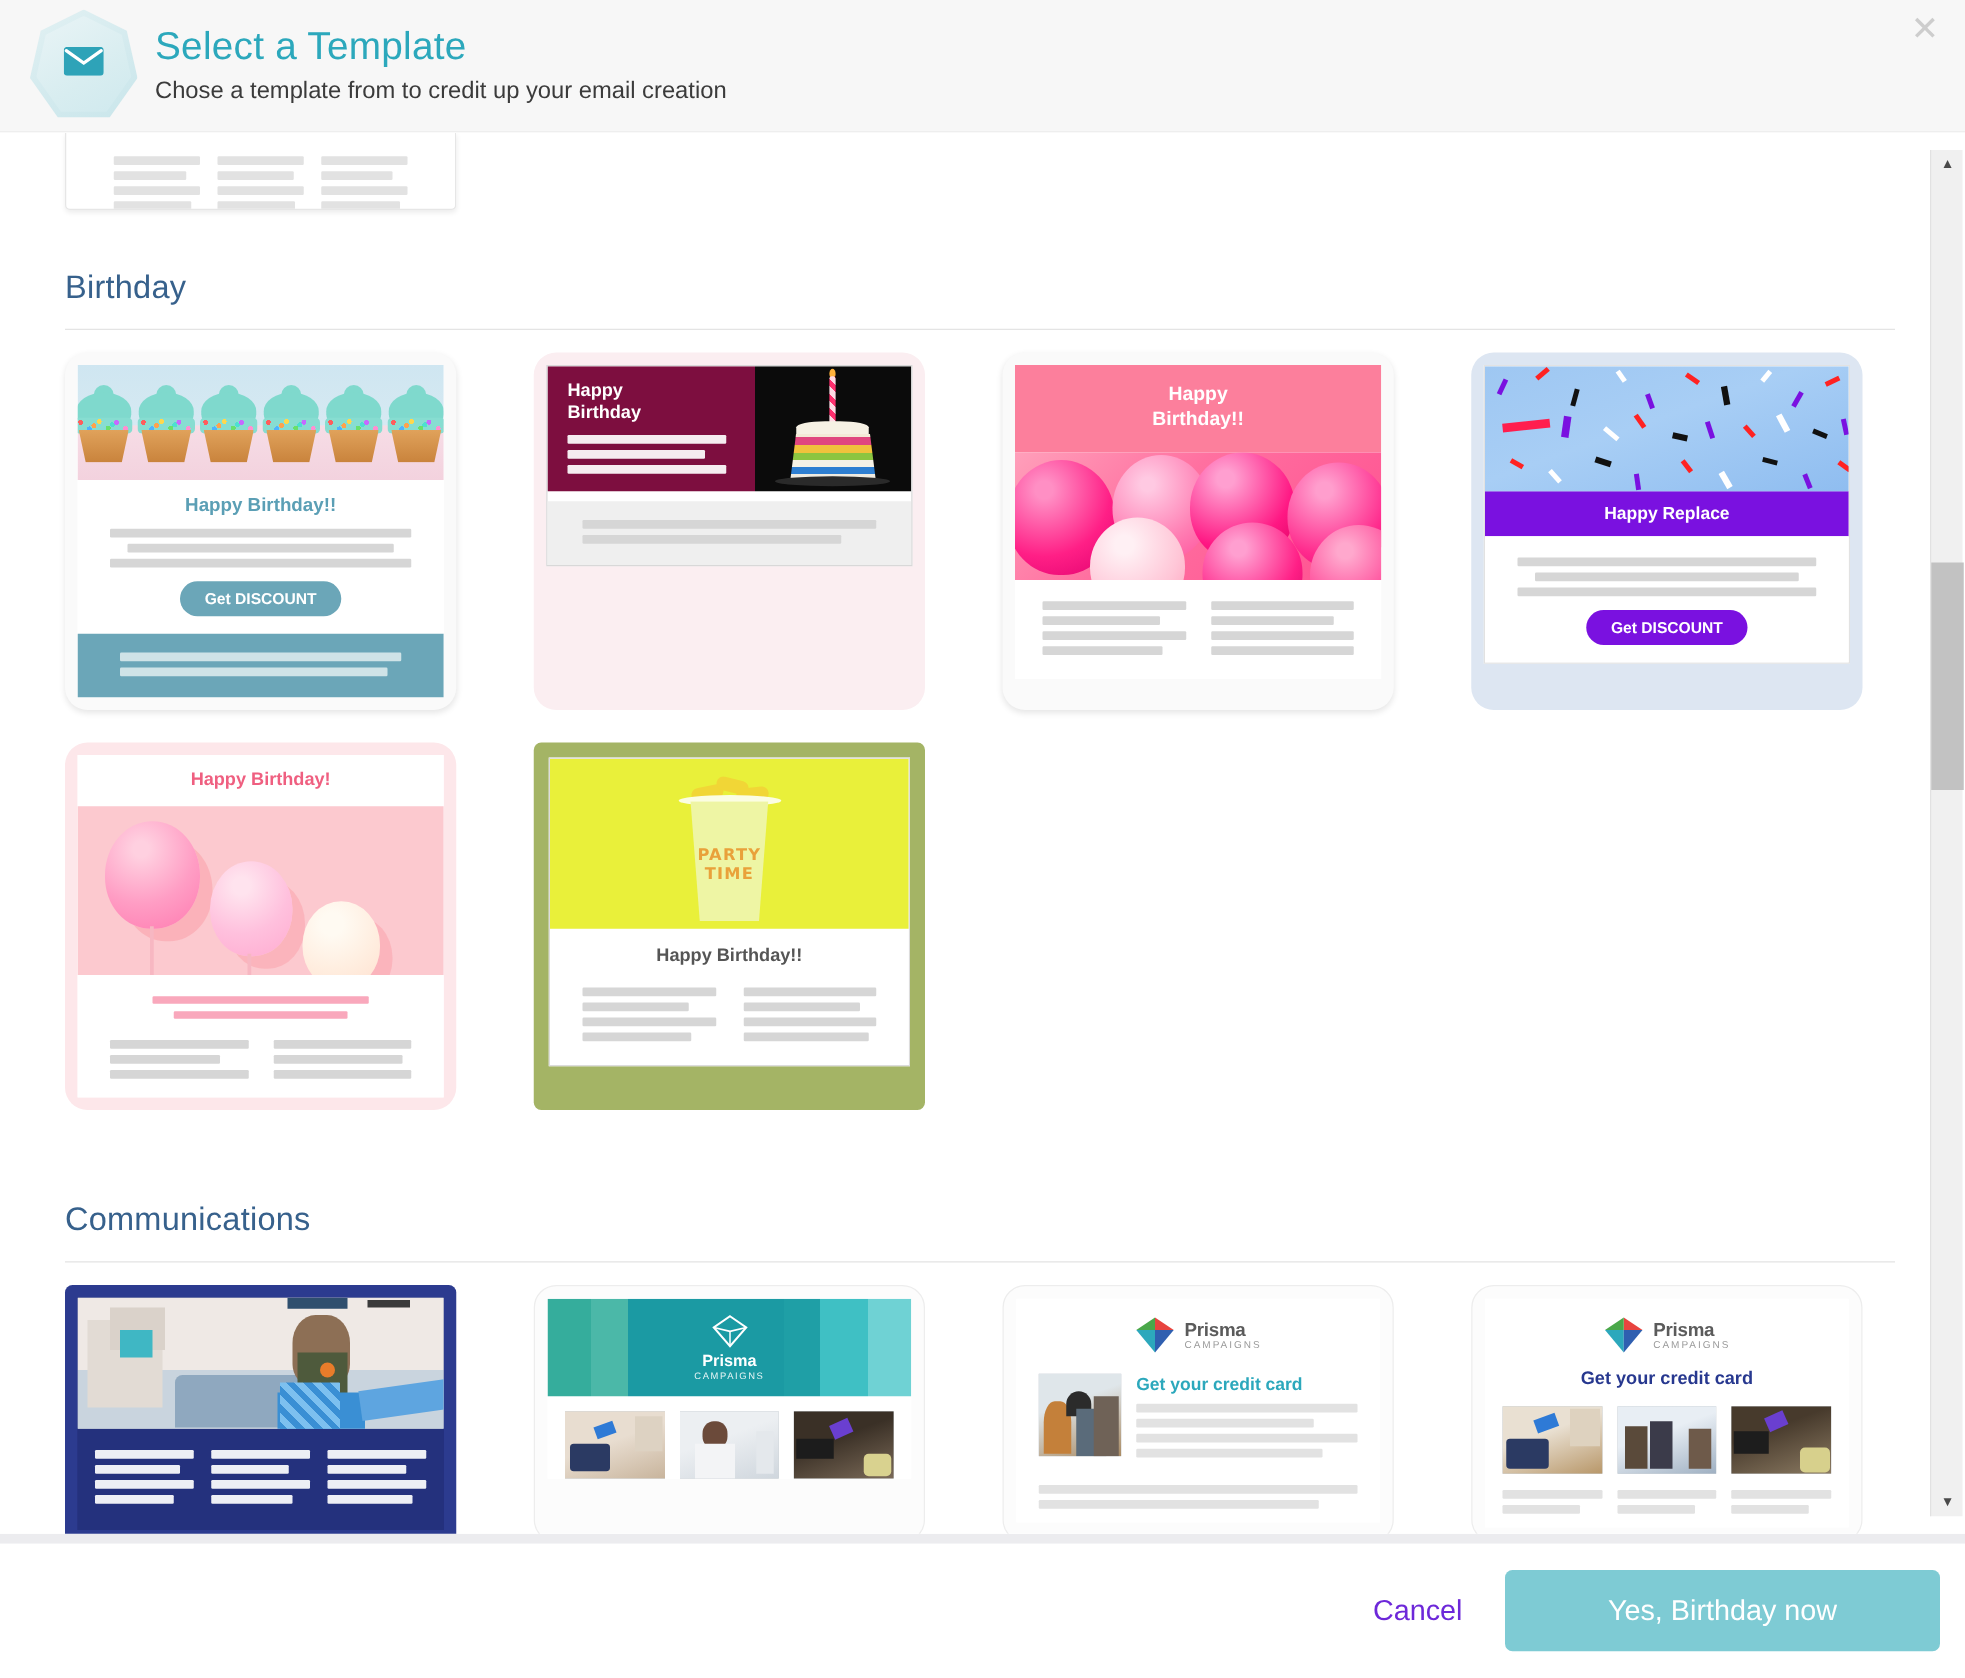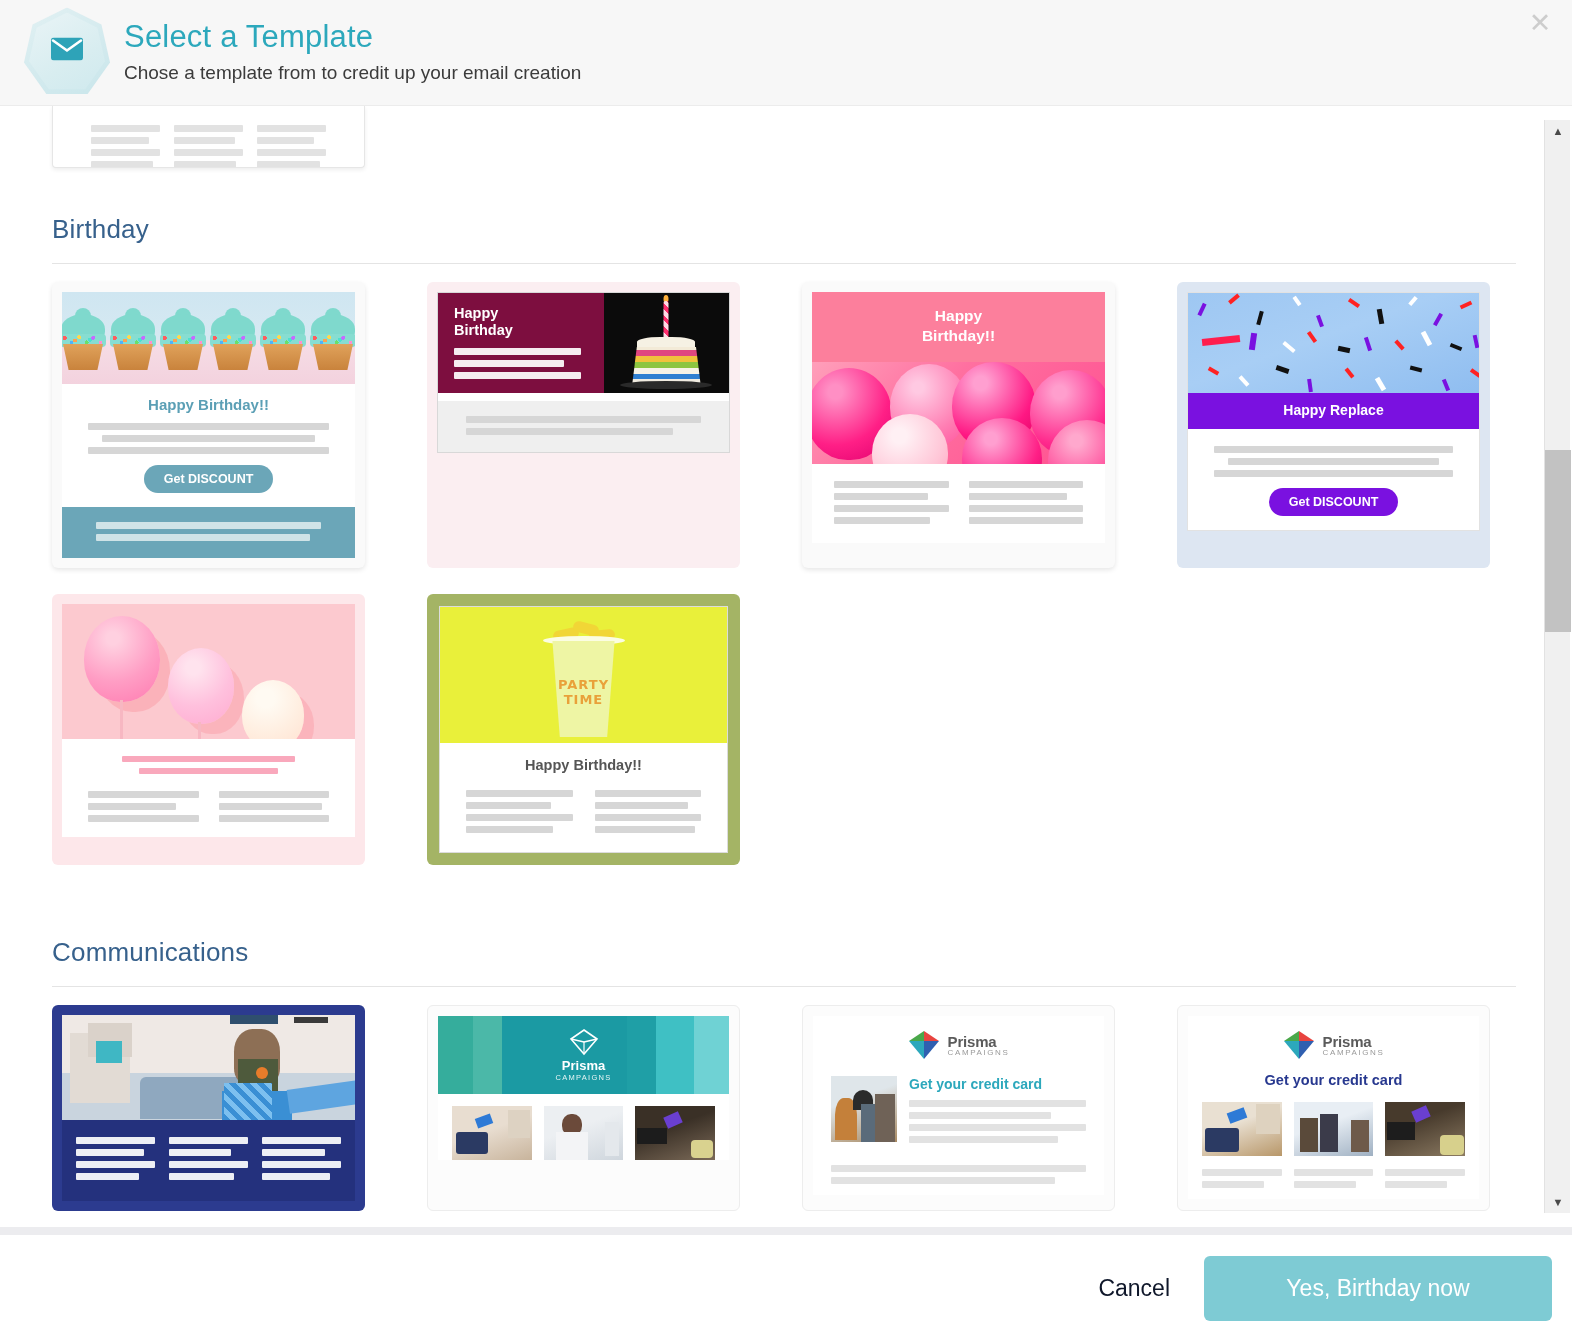--- a/index.html
+++ b/index.html
@@ -102,21 +102,21 @@
   .section-rule { height: 1px; background: #e4e4e4; margin-bottom: 18px; }
 
   .grid {
     display: flex; flex-wrap: wrap;
     gap: 0 62px;
   }
   .tile {
     width: 313px;
     margin-bottom: 26px;
     padding: 10px;
-    border-radius: 6px;
+    border-radius: 18px;
     background: #fafafa;
     position: relative;
     cursor: pointer;
   }
   .tile.plain { background: #fcfcfc; border: 1px solid #ededed; }
   .tile.shadow { box-shadow: 0 2px 5px rgba(0,0,0,.10); }
   .tile-inner {
     background: #fff;
     overflow: hidden;
   }
@@ -325,21 +325,21 @@
   }
 
   
   .divider { height: 8px; background: #ececef; flex: 0 0 auto; }
   .modal-footer {
     height: 107px; background: #fff; flex: 0 0 auto;
     display: flex; align-items: center; justify-content: flex-end;
     padding-right: 20px; gap: 0;
   }
   .btn-cancel {
-    font-size: 23px; color: #0f172a; background: none; border: none;
+    font-size: 23px; color: #6d28d9; background: none; border: none;
     padding: 10px 34px; cursor: pointer; font-family: inherit;
   }
   .btn-primary {
     font-size: 23px; color: #fff; background: #7ecbd4; border: none;
     border-radius: 6px; padding: 19px 0; width: 348px; text-align: center;
     cursor: pointer; font-family: inherit;
   }
 </style>
 </head>
 <body>
@@ -540,20 +540,21 @@
               <div class="bar" style="width:100%"></div>
               <div class="bar" style="width:88%;margin-left:auto;margin-right:auto"></div>
               <div class="bar" style="width:100%"></div>
               <div class="pill purple">Get DISCOUNT</div>
             </div>
           </div>
         </div>
 
         <div class="tile" style="background:#fde7ea">
           <div class="tile-inner">
+            <div class="bd5-head">Happy Birthday!</div>
             <div class="bd5-img">
               <span class="bal" style="left:22px;top:12px;width:76px;height:86px;background:radial-gradient(circle at 38% 26%,#ffd0e0 0 8%,#ff9dc4 55%,#ff7ab0 100%);box-shadow:12px 12px 0 -2px rgba(250,150,160,.45)"></span>
               <span style="position:absolute;left:58px;top:96px;width:3px;height:40px;background:#f7b7c2"></span>
               <span class="bal" style="left:106px;top:44px;width:66px;height:76px;background:radial-gradient(circle at 38% 26%,#ffe3ee 0 10%,#ffc0dd 55%,#ffabd0 100%);box-shadow:12px 12px 0 -2px rgba(250,150,160,.40)"></span>
               <span style="position:absolute;left:136px;top:118px;width:3px;height:20px;background:#f7b7c2"></span>
               <span class="bal" style="left:180px;top:76px;width:62px;height:70px;background:radial-gradient(circle at 38% 26%,#fffaf2 0 14%,#ffeee0 55%,#ffe0cf 100%);box-shadow:12px 10px 0 -2px rgba(250,150,160,.40)"></span>
             </div>
             <div class="bd5-body">
               <div class="bd5-pink">
                 <div class="bar pink" style="width:72%;margin-left:auto;margin-right:auto"></div>

